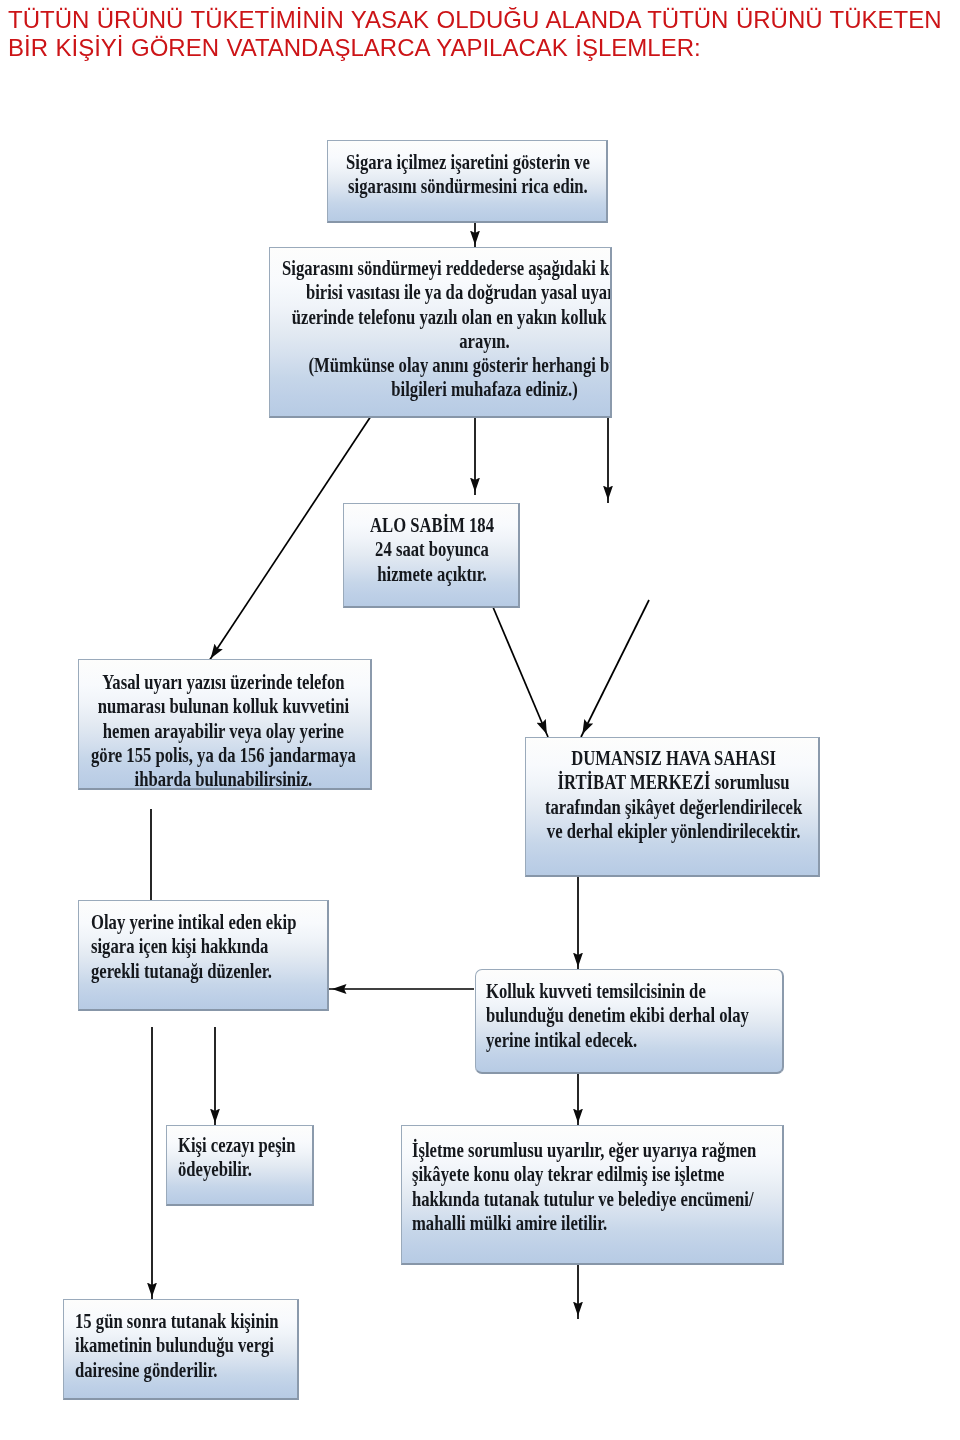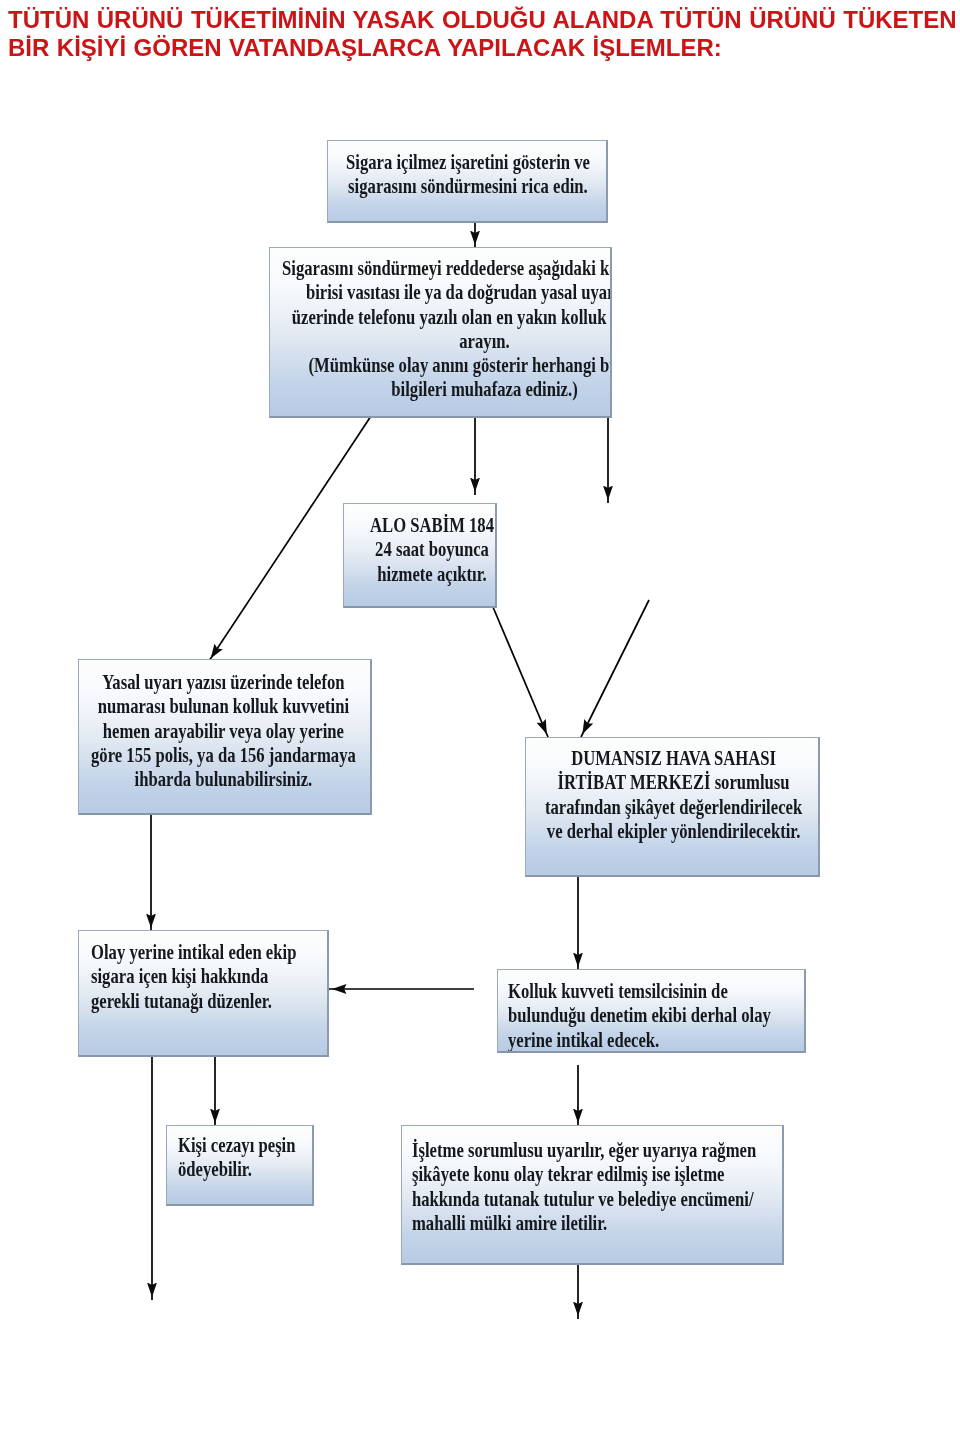--- a/index.html
+++ b/index.html
@@ -9,21 +9,21 @@
     font-family:"Liberation Sans",sans-serif;
     overflow:hidden;position:relative;
     -webkit-font-smoothing:antialiased;
   }
   #page{position:relative;width:960px;height:1440px;overflow:hidden;background:#fff;}
 
   
   #title{
     position:absolute;left:8px;top:6px;width:952px;
     font-family:"Liberation Sans",sans-serif;
-    font-weight:bold;font-size:24.0px;line-height:28px;word-spacing:0.8px;
+    font-weight:normal;font-size:24.0px;line-height:28px;word-spacing:0.8px;
     color:#cc1417;white-space:pre-line;
   }
 
   
   #wires{position:absolute;left:0;top:0;width:960px;height:1440px;pointer-events:none;}
 
   
   .node{
     position:absolute;box-sizing:border-box;
     border:1px solid #9aaabb;
@@ -90,61 +90,66 @@
 
   <div class="node" style="left:269px;top:247px;width:343px;height:171px;">
     <div class="scaler" style="left:12px;top:8px;text-align:center;">Sigarasını söndürmeyi reddederse aşağıdaki kanallardan
 birisi vasıtası ile ya da doğrudan yasal uyarı yazısı
 üzerinde telefonu yazılı olan en yakın kolluk kuvvetini
 arayın.
 (Mümkünse olay anını gösterir herhangi bulgu ve
 bilgileri muhafaza ediniz.)</div>
   </div>
 
-  <div class="node" style="left:343px;top:503px;width:154px;height:105px;">
+  <div class="node" style="left:343px;top:503px;width:177px;height:105px;">
     <div class="scaler" style="left:26px;top:9px;text-align:center;">ALO SABİM 184
 24 saat boyunca
 hizmete açıktır.</div>
   </div>
 
 
-  <div class="node" style="left:78px;top:659px;width:294px;height:156px;">
+  <div class="node" style="left:78px;top:659px;width:294px;height:131px;">
     <div class="scaler" style="left:12px;top:10px;text-align:center;">Yasal uyarı yazısı üzerinde telefon
 numarası bulunan kolluk kuvvetini
 hemen arayabilir veya olay yerine
 göre 155 polis, ya da 156 jandarmaya
 ihbarda bulunabilirsiniz.</div>
   </div>
 
   <div class="node" style="left:489px;top:737px;width:295px;height:140px;margin-left:36px;">
     <div class="scaler" style="left:19px;top:8px;text-align:center;">DUMANSIZ HAVA SAHASI
 İRTİBAT MERKEZİ sorumlusu
 tarafından şikâyet değerlendirilecek
 ve derhal ekipler yönlendirilecektir.</div>
   </div>
 
-  <div class="node" style="left:78px;top:930px;width:251px;height:127px;">
+  <div class="node" style="left:78px;top:900px;width:251px;height:111px;">
     <div class="scaler" style="left:12px;top:9px;text-align:left;">Olay yerine intikal eden ekip
 sigara içen kişi hakkında
 gerekli tutanağı düzenler.</div>
   </div>
 
-  <div class="node" style="left:497px;top:969px;width:309px;height:84px;">
+  <div class="node" style="left:475px;top:969px;width:309px;height:105px;border-radius:7px;">
     <div class="scaler" style="left:10px;top:9px;text-align:left;">Kolluk kuvveti temsilcisinin de
 bulunduğu denetim ekibi derhal olay
 yerine intikal edecek.</div>
   </div>
 
   <div class="node" style="left:166px;top:1125px;width:148px;height:81px;padding-left:43px;">
     <div class="scaler" style="left:11px;top:7px;text-align:left;">Kişi cezayı peşin
 ödeyebilir.</div>
   </div>
 
   <div class="node" style="left:401px;top:1125px;width:383px;height:140px;">
     <div class="scaler" style="left:10px;top:12px;text-align:left;">İşletme sorumlusu uyarılır, eğer uyarıya rağmen
 şikâyete konu olay tekrar edilmiş ise işletme
 hakkında tutanak tutulur ve belediye encümeni/
 mahalli mülki amire iletilir.</div>
   </div>
 
+  <div class="node" style="left:63px;top:1299px;width:236px;height:101px;">
+    <div class="scaler" style="left:11px;top:9px;text-align:left;">15 gün sonra tutanak kişinin
+ikametinin bulunduğu vergi
+dairesine gönderilir.</div>
+  </div>
 
 
 </div>
 
 </body></html>

